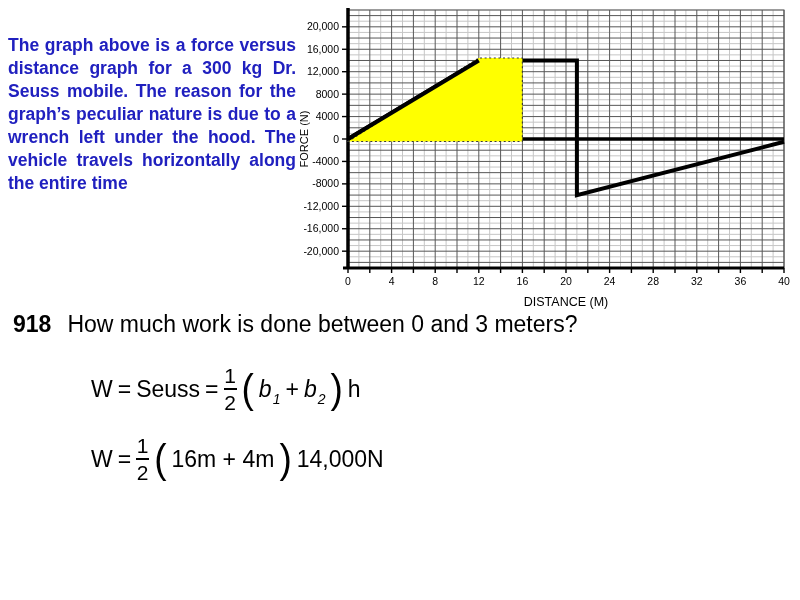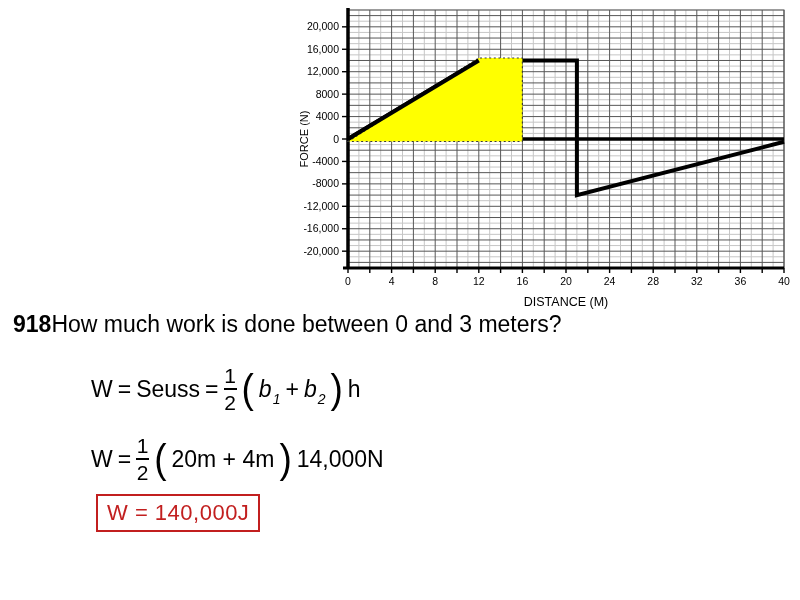--- a/index.html
+++ b/index.html
@@ -12,21 +12,21 @@
     position:absolute;left:8px;top:16px;width:288px;
     font-size:17.5px;font-weight:bold;line-height:23px;
     text-align:justify;color:#2020BF;
   }
   
   .chart{position:absolute;left:296px;top:0;width:504px;height:312px;text-decoration:underline;}
   .chart svg{width:100%;height:100%;display:block;}
   .chart text{font-family:"Liberation Sans",sans-serif;fill:#000;}
   
   .question{position:absolute;left:13px;top:311px;font-size:23px;color:#000;white-space:nowrap;}
-  .question .qnum{font-weight:bold;margin-right:0;}
+  .question .qnum{font-weight:bold;margin-right:16px;}
   
   .eq{position:absolute;display:flex;align-items:center;gap:5px;font-size:23px;color:#000;}
   .eq1{left:91px;top:360px;height:58px;}
   .eq2{left:91px;top:428px;height:62px;}
   .frac{display:inline-flex;flex-direction:column;align-items:center;line-height:1;font-size:21px;}
   .frac .bar{height:2px;background:#000;align-self:stretch;min-width:13px;margin:2px 0;}
   .paren{font-size:37px;font-weight:400;line-height:1;transform:scaleY(1.08);display:inline-block;}
   .bsub{display:inline-block;font-style:italic;}
   .sub{font-size:14px;position:relative;top:7px;margin-left:1px;}
   
@@ -35,20 +35,21 @@
     border:2px solid #C21F1F;color:#C21F1F;
     font-size:22px;padding:4px 9px;letter-spacing:0.5px;
     background:#fff;
   }
 </style>
 </head>
 <body>
 
 <div class="slide">
 
+  <p class="note">The graph above is a force versus distance graph for a 300 kg Dr. Seuss mobile.  The reason for the graph’s peculiar nature is due to a wrench left under the hood. The vehicle travels horizontally along the entire time</p>
 
   <div class="chart">
     <svg id="chart-svg" viewBox="0 0 504 312">
         <g>
           <line x1="62.9" x2="62.9" y1="10" y2="268" stroke="#c6c6c6" stroke-width="1"></line>
           <line x1="84.69999999999999" x2="84.69999999999999" y1="10" y2="268" stroke="#c6c6c6" stroke-width="1"></line>
           <line x1="106.5" x2="106.5" y1="10" y2="268" stroke="#c6c6c6" stroke-width="1"></line>
           <line x1="128.3" x2="128.3" y1="10" y2="268" stroke="#c6c6c6" stroke-width="1"></line>
           <line x1="150.10000000000002" x2="150.10000000000002" y1="10" y2="268" stroke="#c6c6c6" stroke-width="1"></line>
           <line x1="171.9" x2="171.9" y1="10" y2="268" stroke="#c6c6c6" stroke-width="1"></line>
@@ -233,20 +234,19 @@
 
   <div class="eq eq2">
     <span>W</span>
     <span>=</span>
     <span class="frac">
       <span>1</span>
       <span class="bar"></span>
       <span>2</span>
     </span>
     <span class="paren">(</span>
-    <span>20m + 4m</span>
+    <span>16m + 4m</span>
     <span class="paren">)</span>
     <span>14,000N</span>
   </div>
 
-  <div class="answer">W = 140,000J</div>
 
 </div>
 
 </body></html>

